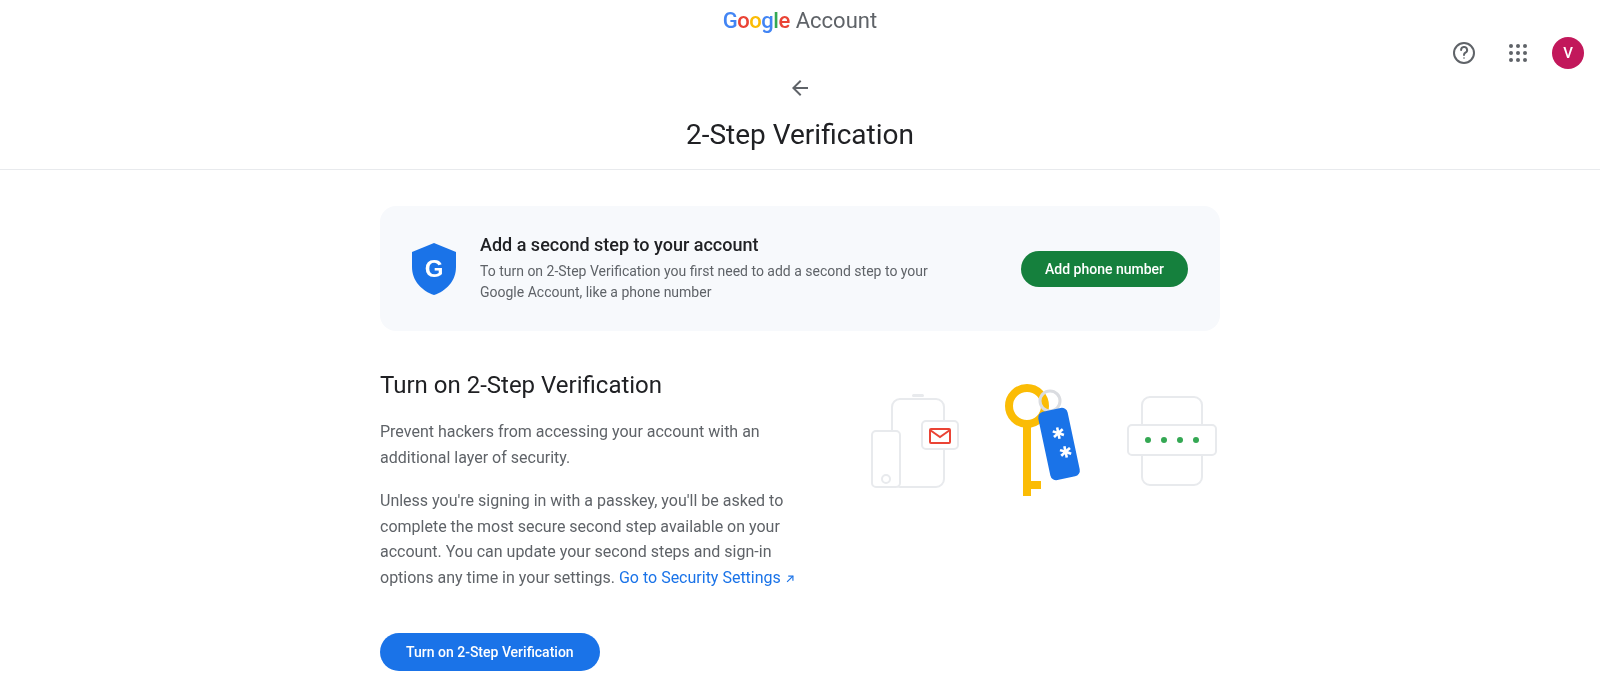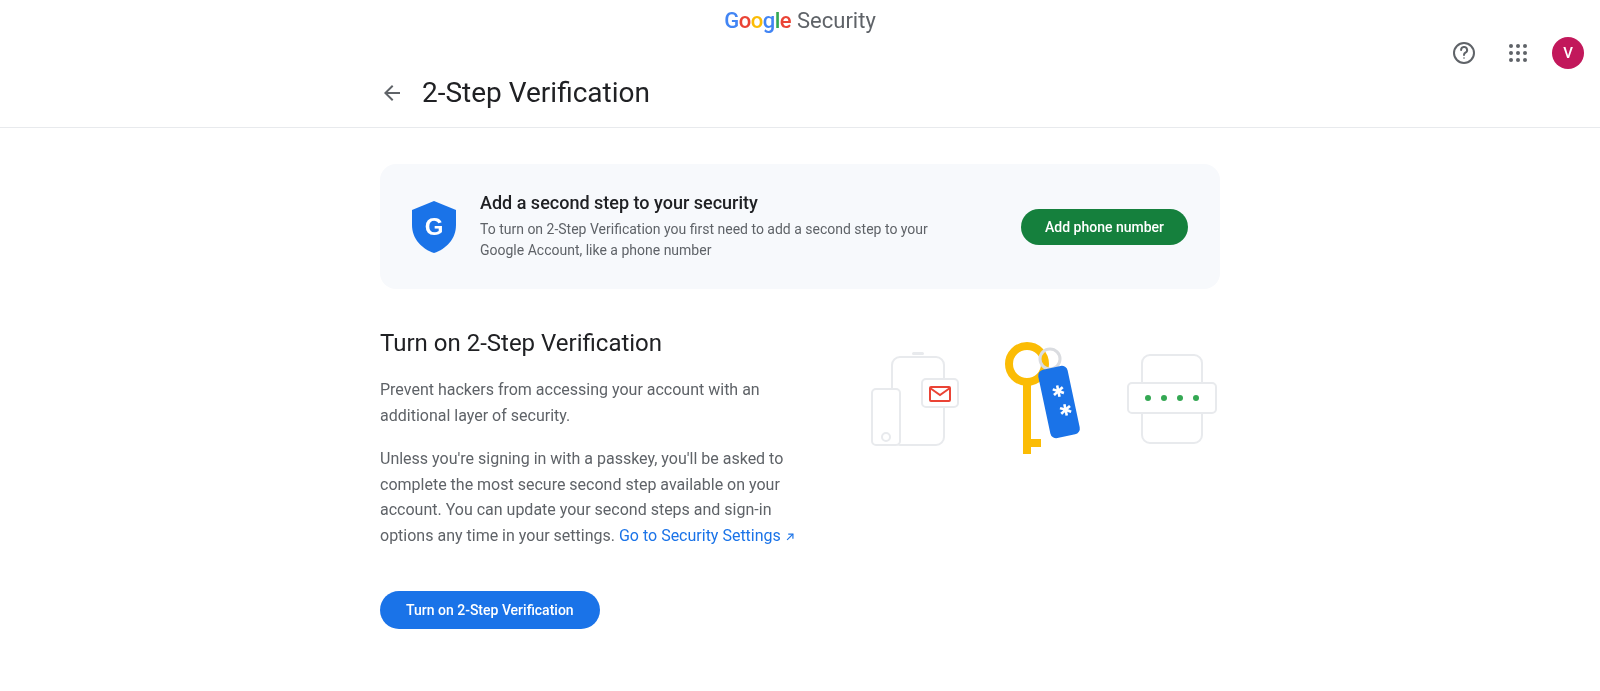--- a/index.html
+++ b/index.html
@@ -70,20 +70,21 @@
   border-bottom: 1px solid #e8eaed;
 }
 .subheader-inner {
   max-width: 872px;
   margin: 0 auto;
   width: 100%;
   display: flex;
   align-items: center;
   gap: 18px;
   padding: 0 16px;
+  flex-direction: column;
 }
 .back-btn {
   width: 24px;
   height: 24px;
   cursor: pointer;
   color: #5f6368;
   display: flex;
   align-items: center;
   justify-content: center;
 }
@@ -185,21 +186,21 @@
   margin-top: 24px;
 }
 svg { display: block; }
 </style>
 </head>
 <body>
 
 <div class="topbar">
   <div class="logo">
     <span class="google-logo"><span class="g-blue">G</span><span class="g-red">o</span><span class="g-yellow">o</span><span class="g-blue">g</span><span class="g-green">l</span><span class="g-red">e</span></span>
-    <span class="logo-suffix">Security</span>
+    <span class="logo-suffix">Account</span>
   </div>
   <div class="topbar-right">
     <div class="icon-btn">
       <svg width="24" height="24" viewBox="0 0 24 24" fill="none" stroke="currentColor" stroke-width="2">
           <circle cx="12" cy="12" r="10"></circle>
           <path d="M9.1 9a3 3 0 1 1 4.3 2.7c-.8.5-1.4 1-1.4 2.3" stroke-linecap="round"></path>
           <circle cx="12" cy="17" r="0.8" fill="currentColor" stroke="none"></circle>
         </svg>
     </div>
     <div class="icon-btn">
@@ -233,21 +234,21 @@
 <div class="main">
 
   <div class="banner">
     <div class="shield">
       <svg width="44" height="52" viewBox="0 0 44 52">
           <path d="M22 0 L44 9 V24 C44 38 34 48 22 52 C10 48 0 38 0 24 V9 Z" fill="#1a73e8"></path>
           <text x="22" y="34" font-size="24" font-weight="700" fill="#fff" text-anchor="middle" font-family="Arial">G</text>
         </svg>
     </div>
     <div class="banner-text">
-      <div class="banner-title">Add a second step to your security</div>
+      <div class="banner-title">Add a second step to your account</div>
       <div class="banner-desc">To turn on 2-Step Verification you first need to add a second step to your Google Account, like a phone number</div>
     </div>
     <button class="primary-btn">Add phone number</button>
   </div>
 
   <div class="content-row">
     <div class="content-text">
       <h2 class="section-title">Turn on 2-Step Verification</h2>
       <p class="para">Prevent hackers from accessing your account with an additional layer of security.</p>
       <p class="para">

